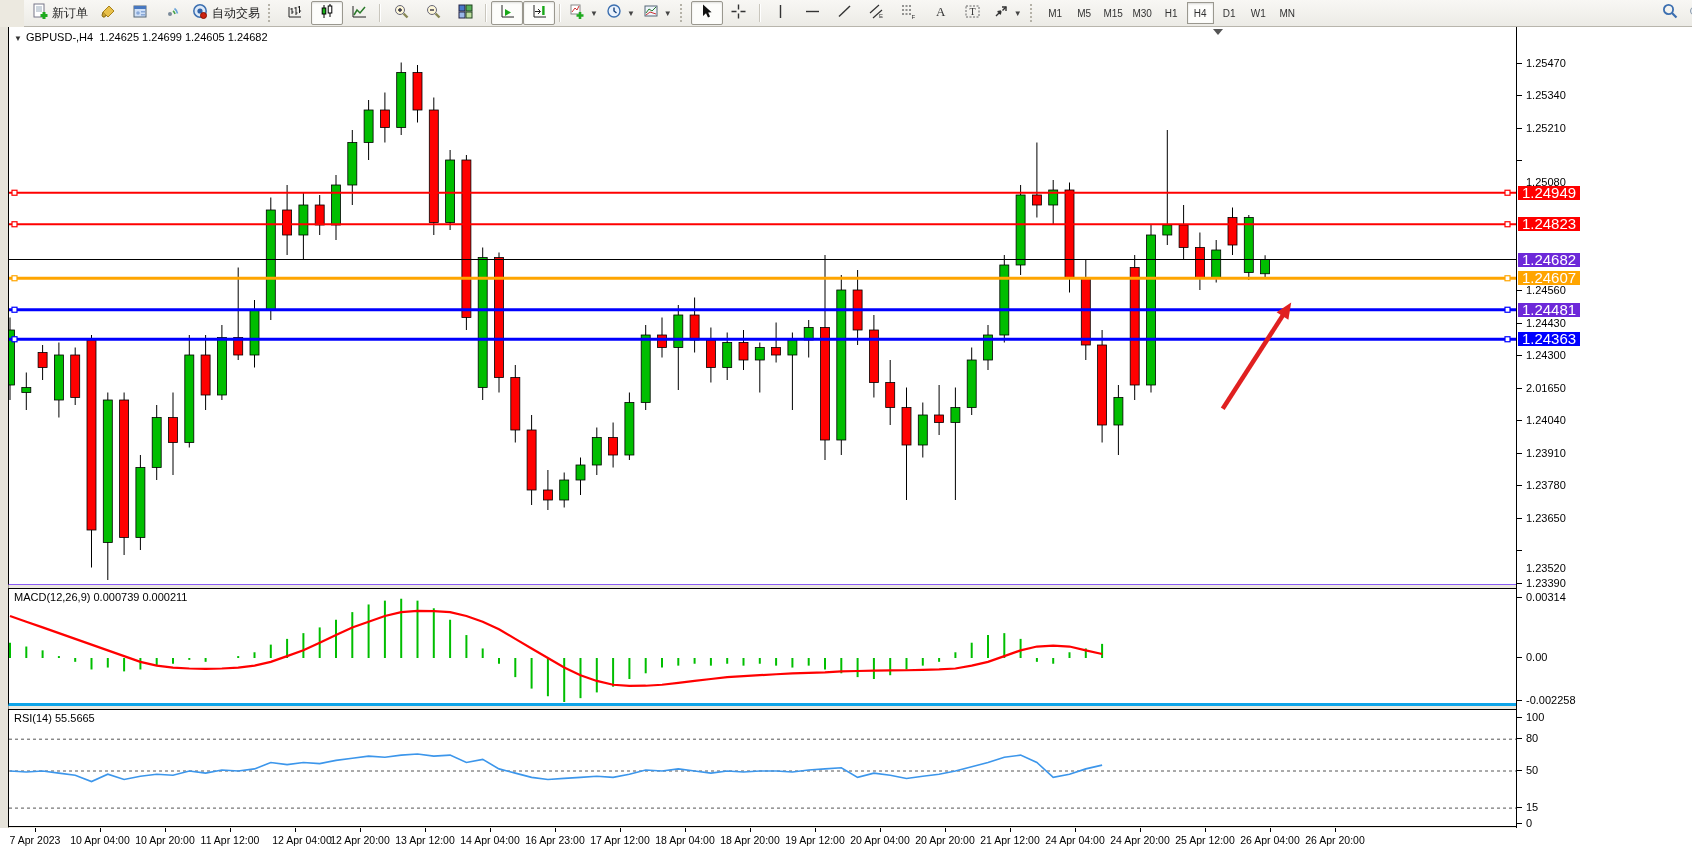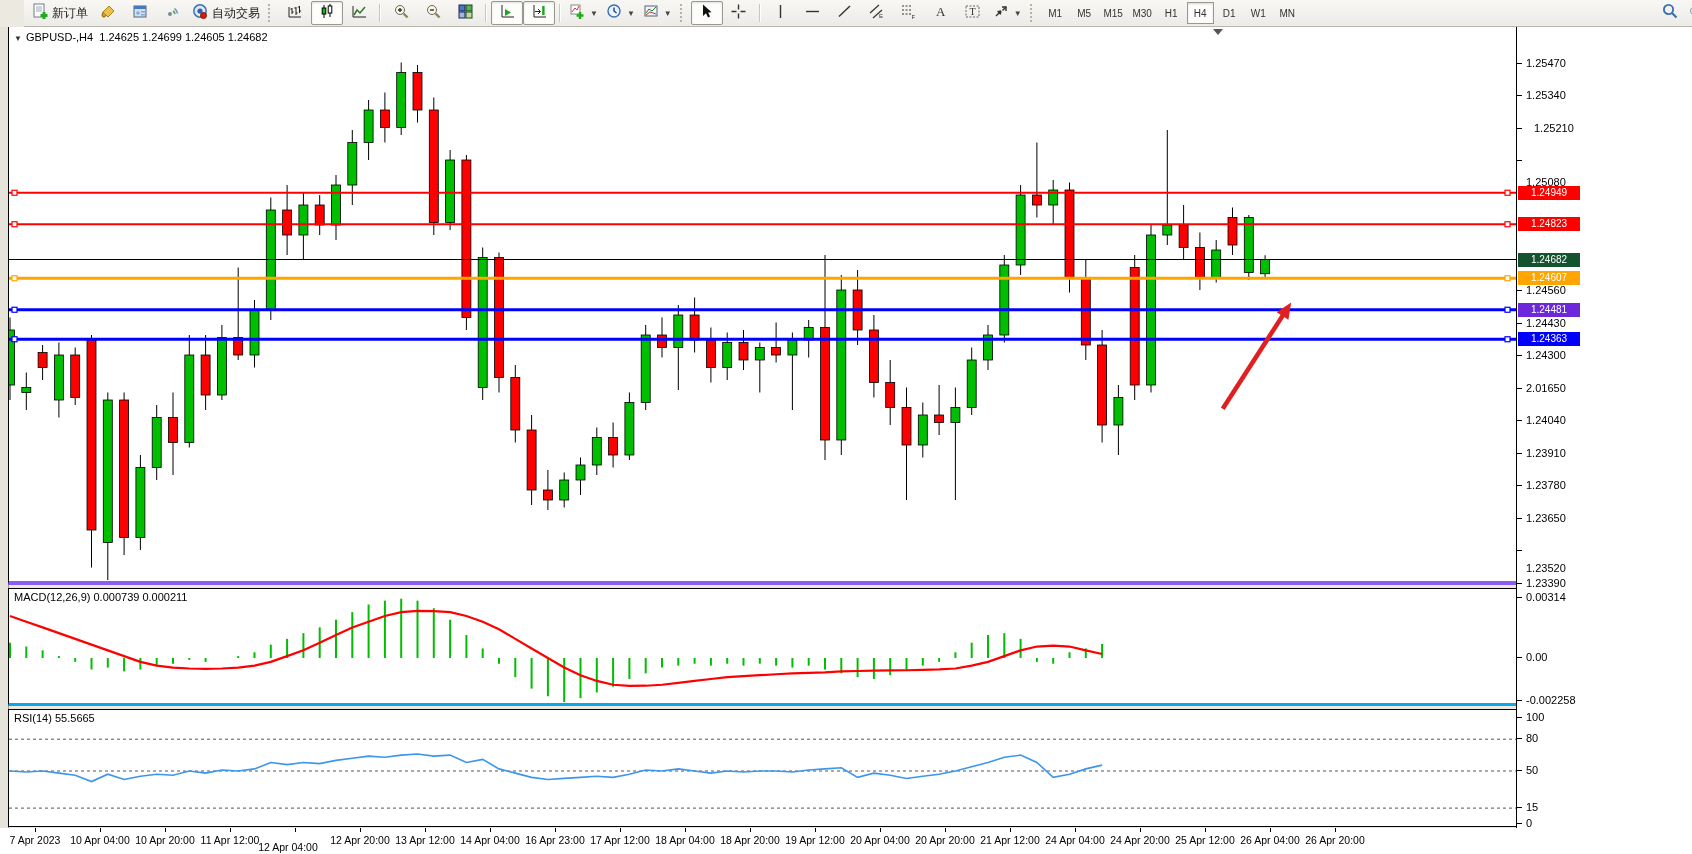--- a/index.html
+++ b/index.html
@@ -18,32 +18,32 @@
   .tf{font-size:10px;color:#333;min-width:25px;height:20px;display:flex;align-items:center;justify-content:center;
       border:1px solid transparent;margin:0 1px;}
   .tf.active{background:#fdfdfb;border:1px solid #9a988f;box-shadow:inset 0 1px 2px rgba(0,0,0,.15);}
   #tb-right{position:absolute;right:8px;top:2px;display:flex;align-items:center;gap:10px;}
   #chat-wrap{position:relative;}
   #badge{position:absolute;right:-7px;top:-4px;background:#e03c1e;color:#fff;border-radius:50%;
          width:13px;height:13px;font-size:9px;display:flex;align-items:center;justify-content:center;border:1px solid #fff;}
   
   #leftstrip{position:absolute;left:0;top:27px;width:8px;height:827px;background:#e6e3da;border-right:1px solid #9a988f;}
   .panel{position:absolute;left:8px;width:1508px;background:#fff;border-left:1px solid #000;box-sizing:border-box;}
-  #main-panel{top:27px;height:558px;border-bottom:4px solid #8b5cf6;}
+  #main-panel{top:27px;height:558px;border-bottom:1px solid #8b5cf6;}
   #macd-panel{top:588px;height:118px;border-top:1px solid #000;border-bottom:3px solid #0ea5e9;}
   #rsi-panel{top:709px;height:118px;border-top:1px solid #000;border-bottom:1px solid #000;}
   .panel svg{position:absolute;left:0;top:0;}
   .panel-label{position:absolute;left:5px;top:2px;font-size:11px;color:#000;z-index:5;white-space:nowrap;}
   #symbol-label{top:4px;}
   #symbol-label .tri{font-size:8px;color:#333;margin-right:4px;}
   
   #axis{position:absolute;left:1516px;top:27px;width:176px;height:801px;background:#fff;border-left:1px solid #000;box-sizing:border-box;}
   .tick{position:absolute;left:0;width:5px;height:1px;background:#000;}
   .ticklbl{position:absolute;left:9px;font-size:11px;color:#000;transform:translateY(-6px);white-space:nowrap;}
-  .pricebox{position:absolute;left:1px;width:62px;height:14px;color:#fff;font-size:10px;line-height:14px;
+  .pricebox{position:absolute;left:1px;width:62px;height:14px;color:#fff;font-size:15px;line-height:14px;
             text-align:center;transform:translateY(-7px);}
   
   #timeaxis{position:absolute;left:0;top:828px;width:1692px;height:26px;background:#fff;}
   .tmark{position:absolute;top:0;width:1px;height:4px;background:#000;}
   .tlabel{position:absolute;top:6px;font-size:10.5px;color:#000;transform:translateX(-50%);white-space:nowrap;}
 </style>
 </head>
 <body>
 
 <div id="toolbar">
@@ -526,21 +526,21 @@
       <polyline points="1,61 17.3,62.059999999999995 33.6,61 49.900000000000006,63.12 66.2,65.24 82.5,71.6 98.80000000000001,64.18 115.10000000000001,69.47999999999999 131.4,66.3 147.70000000000002,64.18 164,65.24 180.3,61 196.60000000000002,63.12 212.9,59.94 229.20000000000002,61 245.5,58.879999999999995 261.8,52.519999999999996 278.1,54.64 294.40000000000003,52.519999999999996 310.7,53.58 327,50.4 343.3,48.28 359.6,46.16 375.90000000000003,47.22 392.20000000000005,45.099999999999994 408.5,44.03999999999999 424.8,46.16 441.1,45.099999999999994 457.40000000000003,52.519999999999996 473.70000000000005,49.34 490,58.879999999999995 506.3,63.12 522.6,67.36 538.9,69.47999999999999 555.2,68.41999999999999 571.5,67.36 587.8000000000001,66.3 604.1,67.36 620.4,64.18 636.7,59.94 653,61 669.3000000000001,58.879999999999995 685.6,61 701.9,63.12 718.2,61 734.5,62.059999999999995 750.8000000000001,61 767.1,61 783.4000000000001,62.059999999999995 799.7,59.94 816,58.879999999999995 832.3000000000001,57.82 848.6,67.36 864.9000000000001,63.12 881.2,65.24 897.5,68.41999999999999 913.8000000000001,66.3 930.1,64.18 946.4000000000001,61 962.7,56.76 979,52.519999999999996 995.3000000000001,47.22 1011.6,45.099999999999994 1027.9,52.519999999999996 1044.2,67.36 1060.5,64.18 1076.8,58.879999999999995 1093.1000000000001,55.0958" fill="none" stroke="#3C96EB" stroke-width="1.6"></polyline>
     </svg>
   </div>
 
 <div id="axis">
     <div class="tick" style="top: 35.5px;"></div>
     <div class="ticklbl" style="top: 35.5px;">1.25470</div>
     <div class="tick" style="top: 68px;"></div>
     <div class="ticklbl" style="top: 68px;">1.25340</div>
     <div class="tick" style="top: 100.5px;"></div>
-    <div class="ticklbl" style="top: 100.5px; margin-left: 8px;">1.25210</div>
+    <div class="ticklbl" style="top: 100.5px;">1.25210</div>
     <div class="tick" style="top: 133px;"></div>
     <div class="ticklbl" style="top: 133px; margin-top: 22px;">1.25080</div>
     <div class="tick" style="top: 263px;"></div>
     <div class="ticklbl" style="top: 263px;">1.24560</div>
     <div class="tick" style="top: 295.5px;"></div>
     <div class="ticklbl" style="top: 295.5px;">1.24430</div>
     <div class="tick" style="top: 328px;"></div>
     <div class="ticklbl" style="top: 328px;">1.24300</div>
     <div class="tick" style="top: 360.5px;"></div>
     <div class="ticklbl" style="top: 360.5px;">2.01650</div>
@@ -567,36 +567,36 @@
     <div class="tick" style="top: 711.2px;"></div>
     <div class="ticklbl" style="top: 711.2px;">80</div>
     <div class="tick" style="top: 743px;"></div>
     <div class="ticklbl" style="top: 743px;">50</div>
     <div class="tick" style="top: 780.1px;"></div>
     <div class="ticklbl" style="top: 780.1px;">15</div>
     <div class="tick" style="top: 796px;"></div>
     <div class="ticklbl" style="top: 796px;">0</div>
     <div class="pricebox" style="top: 165.75px; background: rgb(255, 0, 0);">1.24949</div>
     <div class="pricebox" style="top: 197.25px; background: rgb(255, 0, 0);">1.24823</div>
-    <div class="pricebox" style="top: 232.5px; background: #14532d;">1.24682</div>
+    <div class="pricebox" style="top: 232.5px; background: #6d28d9;">1.24682</div>
     <div class="pricebox" style="top: 251.25px; background: rgb(255, 165, 0);">1.24607</div>
     <div class="pricebox" style="top: 282.75px; background: #6d28d9;">1.24481</div>
     <div class="pricebox" style="top: 312.25px; background: rgb(0, 0, 255);">1.24363</div>
   </div>
 <div id="timeaxis">
     <div class="tmark" style="left: 35px;"></div>
     <div class="tlabel" style="left: 35px;">7 Apr 2023</div>
     <div class="tmark" style="left: 100px;"></div>
     <div class="tlabel" style="left: 100px;">10 Apr 04:00</div>
     <div class="tmark" style="left: 165px;"></div>
     <div class="tlabel" style="left: 165px;">10 Apr 20:00</div>
     <div class="tmark" style="left: 230px;"></div>
     <div class="tlabel" style="left: 230px;">11 Apr 12:00</div>
     <div class="tmark" style="left: 295px;"></div>
-    <div class="tlabel" style="left: 288px; margin-top: 7px;">12 Apr 04:00</div>
+    <div class="tlabel" style="left: 302px;">12 Apr 04:00</div>
     <div class="tmark" style="left: 360px;"></div>
     <div class="tlabel" style="left: 360px;">12 Apr 20:00</div>
     <div class="tmark" style="left: 425px;"></div>
     <div class="tlabel" style="left: 425px;">13 Apr 12:00</div>
     <div class="tmark" style="left: 490px;"></div>
     <div class="tlabel" style="left: 490px;">14 Apr 04:00</div>
     <div class="tmark" style="left: 555px;"></div>
     <div class="tlabel" style="left: 555px;">16 Apr 23:00</div>
     <div class="tmark" style="left: 620px;"></div>
     <div class="tlabel" style="left: 620px;">17 Apr 12:00</div>

